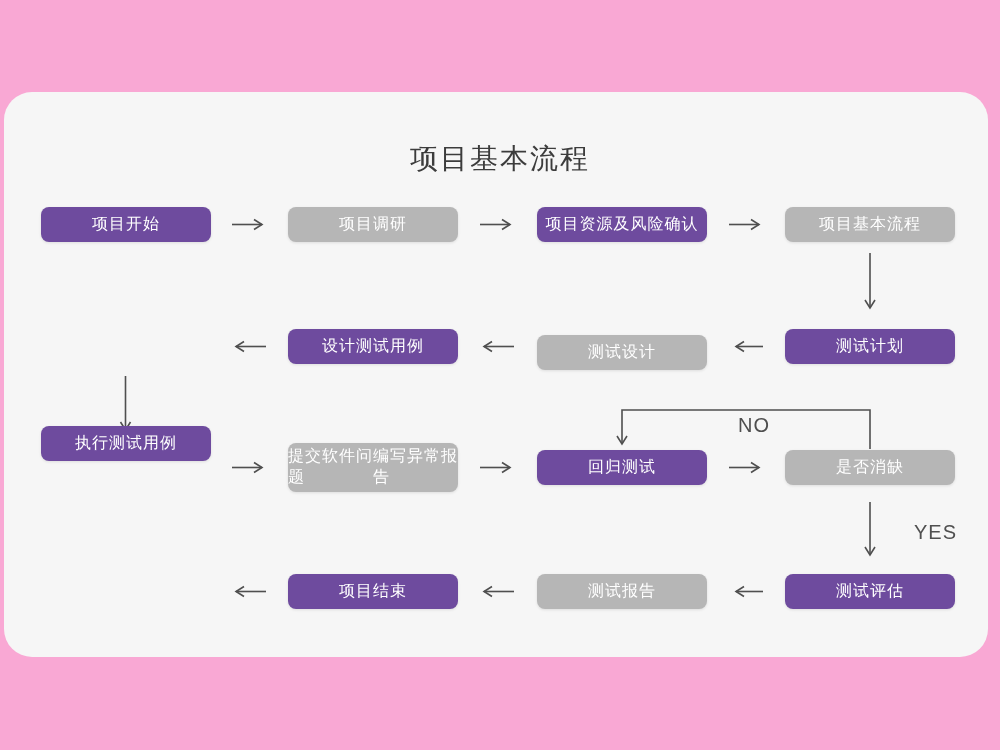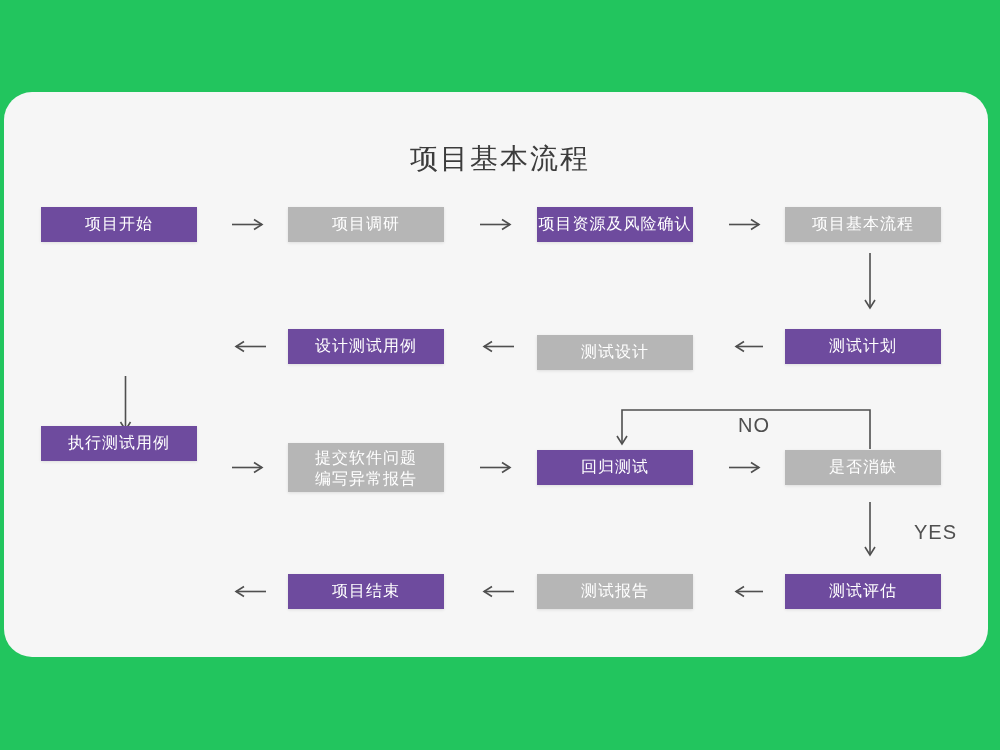--- a/index.html
+++ b/index.html
@@ -5,40 +5,40 @@
   :root{
     --purple:#6e4b9e;
     --gray:#b6b6b6;
     --card-bg:#f6f6f6;
     --arrow:#4f4f4f;
     --title:#3c3c3c;
   }
   *{box-sizing:border-box;}
   html,body{margin:0;padding:0;background:#ffffff;}
   body{font-family:"Liberation Sans","DejaVu Sans",sans-serif;}
-  .stage{position:relative;width:1000px;height:750px;background:#22c55e;overflow:hidden;}
+  .stage{position:relative;width:1000px;height:750px;background:#f9a8d4;overflow:hidden;}
   .card{
     position:absolute;left:4px;top:92px;width:984px;height:565px;
     background:var(--card-bg);border-radius:28px;
   }
   .title{
     position:absolute;left:0;top:140px;width:1000px;
     text-align:center;font-size:28px;letter-spacing:2px;
     color:var(--title);font-weight:500;margin:0;
   }
   .connectors{position:absolute;left:0;top:0;width:1000px;height:750px;pointer-events:none;}
   .node{
-    position:absolute;width:156px;height:35px;border-radius:0;
+    position:absolute;width:170px;height:35px;border-radius:8px;
     display:flex;align-items:center;justify-content:center;
     color:#ffffff;font-size:16px;letter-spacing:1px;
     box-shadow:0 1px 3px rgba(0,0,0,0.10);
   }
   .node.purple{background:var(--purple);}
   .node.gray{background:var(--gray);}
-  .node.two-line{height:49px;flex-direction:column;line-height:21px;}
+  .node.two-line{height:49px;flex-direction:row;line-height:21px;font-family:Liberation Mono, monospace;}
   .edge-label{
     position:absolute;font-size:20px;color:var(--arrow);letter-spacing:1px;
   }
   .edge-label.no{left:720px;top:414px;width:50px;text-align:right;}
   .edge-label.yes{left:878px;top:521px;margin-left:36px;}
 </style>
 </head>
 <body>
 
 <div class="stage">

